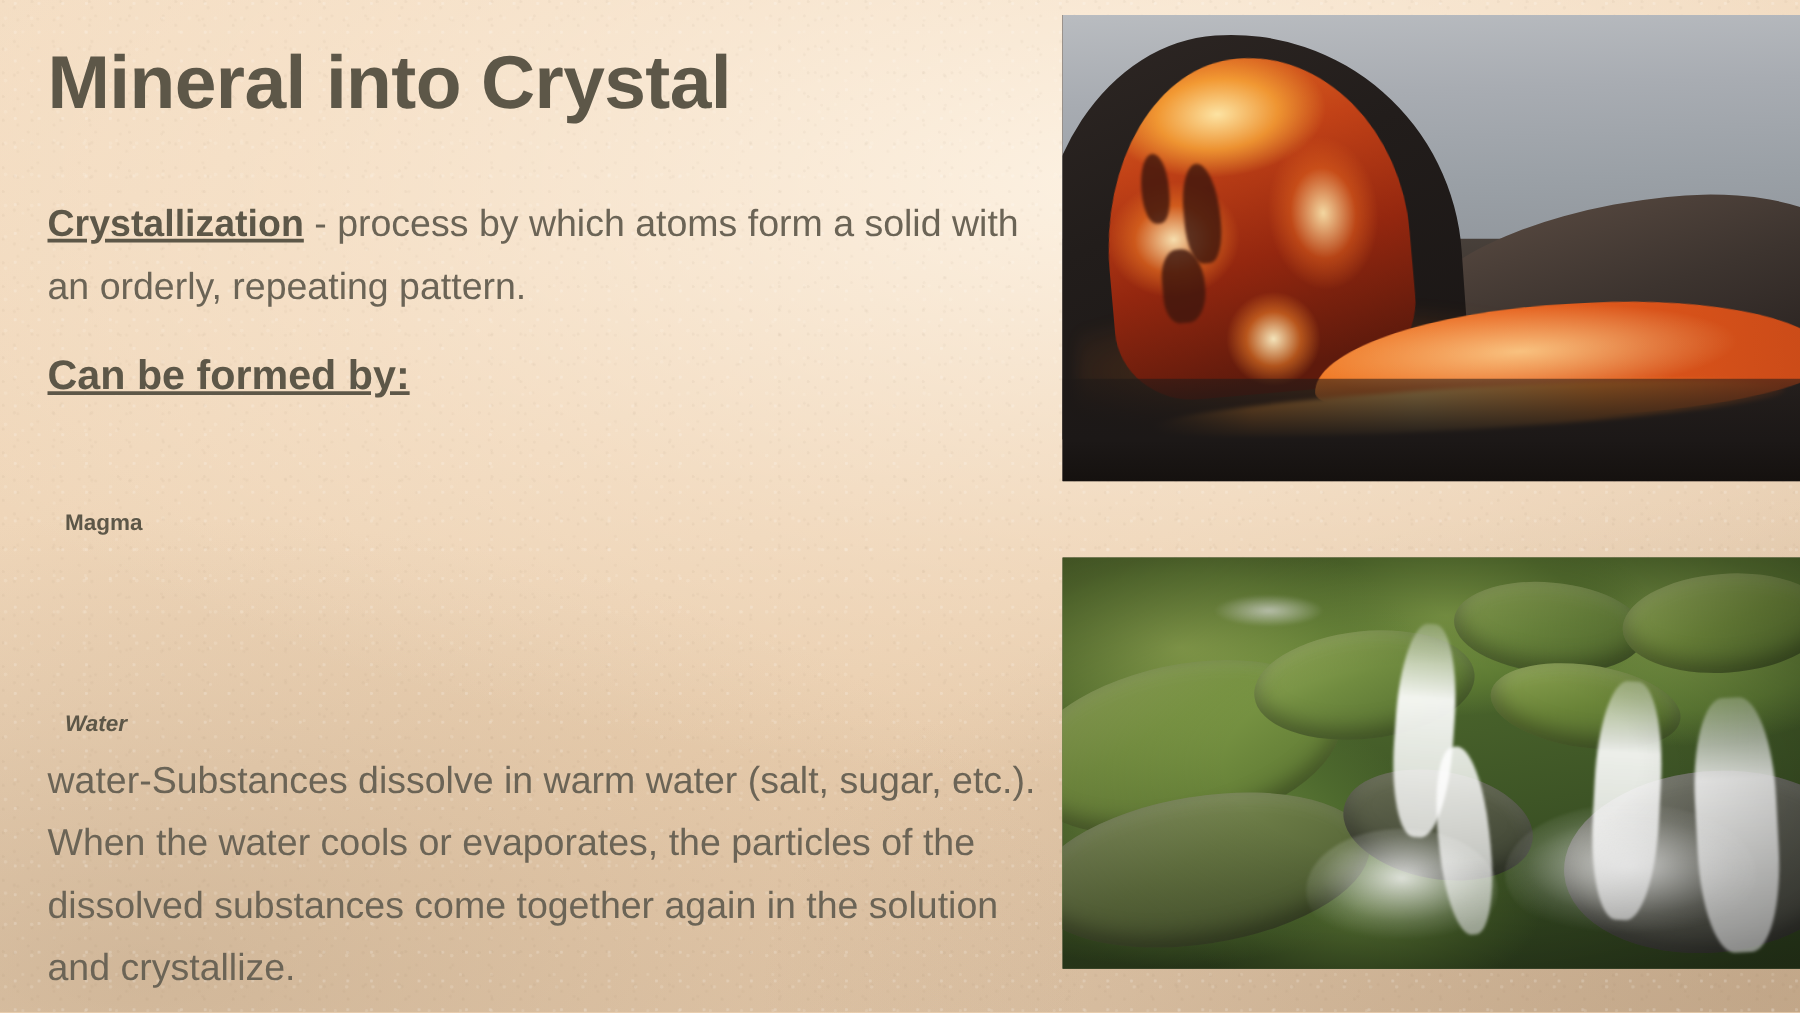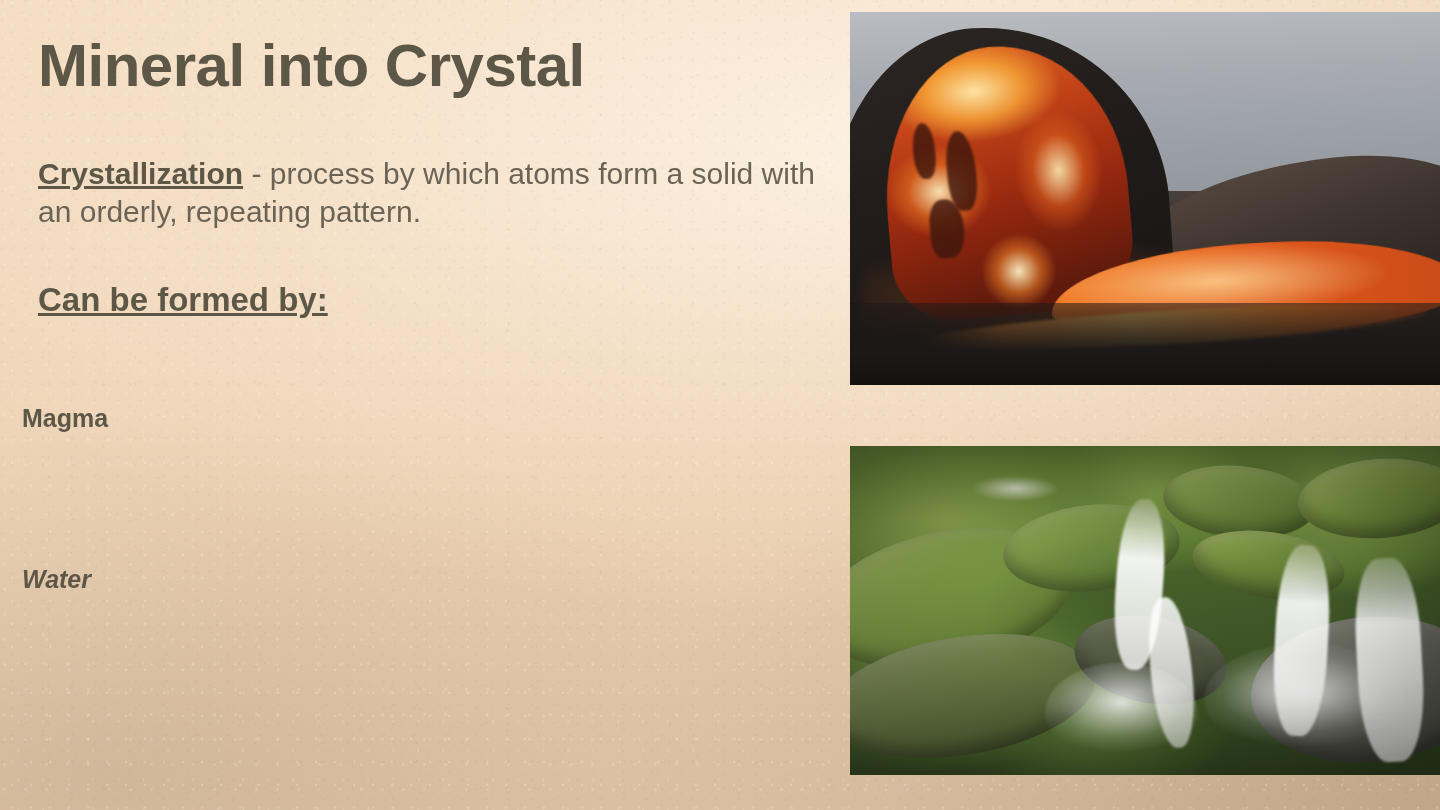--- a/index.html
+++ b/index.html
@@ -35,33 +35,33 @@
   #textcol{position:absolute;left:0;top:0;width:850px;height:810px;}
 
   .title{
     position:absolute;left:38px;top:34px;
     font-size:60px;font-weight:bold;letter-spacing:-.5px;
     color:#5d5748;line-height:1.05;white-space:nowrap;
   }
 
   .para{
     position:absolute;left:38px;
-    font-size:30px;line-height:38px;color:#6b6456;font-weight:400;
+    font-size:30px;line-height:50px;color:#6b6456;font-weight:400;
   }
   .para .u-bold{font-weight:bold;text-decoration:underline;color:#5d5748;}
 
   #p-def{top:155px;width:790px;}
   #h-formed{
     position:absolute;left:38px;top:278px;
     font-size:33px;font-weight:bold;text-decoration:underline;
     color:#5d5748;line-height:44px;
   }
   .sub-head{
-    position:absolute;left:22px;
-    font-size:25px;font-weight:bold;color:#5d5748;line-height:32px;
+    position:absolute;left:52px;
+    font-size:18px;font-weight:bold;color:#5d5748;line-height:32px;
   }
   #h-magma{top:402px;}
   #p-magma{top:438px;width:760px;}
   #h-water{top:563px;font-style:italic;}
   #p-water{top:600px;width:810px;}
 
   
   .photo{position:absolute;overflow:hidden;background:#2a2320;}
 
   
@@ -199,20 +199,21 @@
 
     <div class="title">Mineral into Crystal</div>
 
     <div class="para" id="p-def"><span class="u-bold">Crystallization</span><span> - process by which atoms form a solid with an orderly, repeating pattern.</span></div>
 
     <div id="h-formed">Can be formed by:</div>
 
     <div class="sub-head" id="h-magma">Magma</div>
 
     <div class="sub-head" id="h-water">Water</div>
+    <div class="para" id="p-water">water-Substances dissolve in warm water (salt, sugar, etc.). When the water cools or evaporates, the particles of the dissolved substances come together again in the solution and crystallize.</div>
 
   </div>
 
   <div class="photo" id="img-lava">
     <div class="lava-sky"></div>
     <div class="lava-ground"></div>
     <div class="lava-ridge"></div>
     <div class="lava-mound"></div>
     <div class="lava-glow"></div>
     <div class="lava-core">

